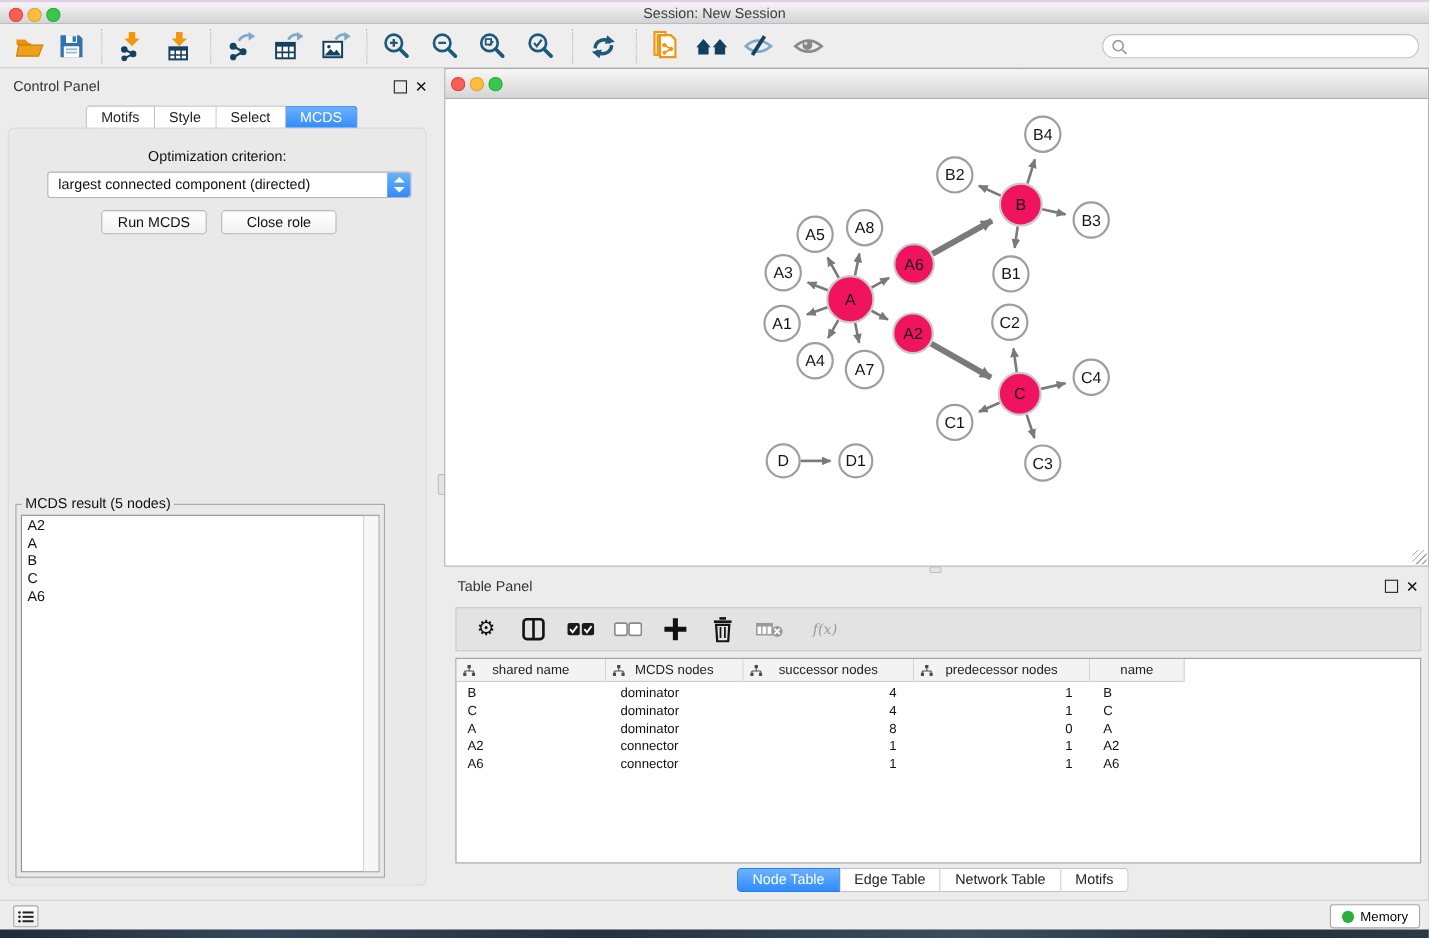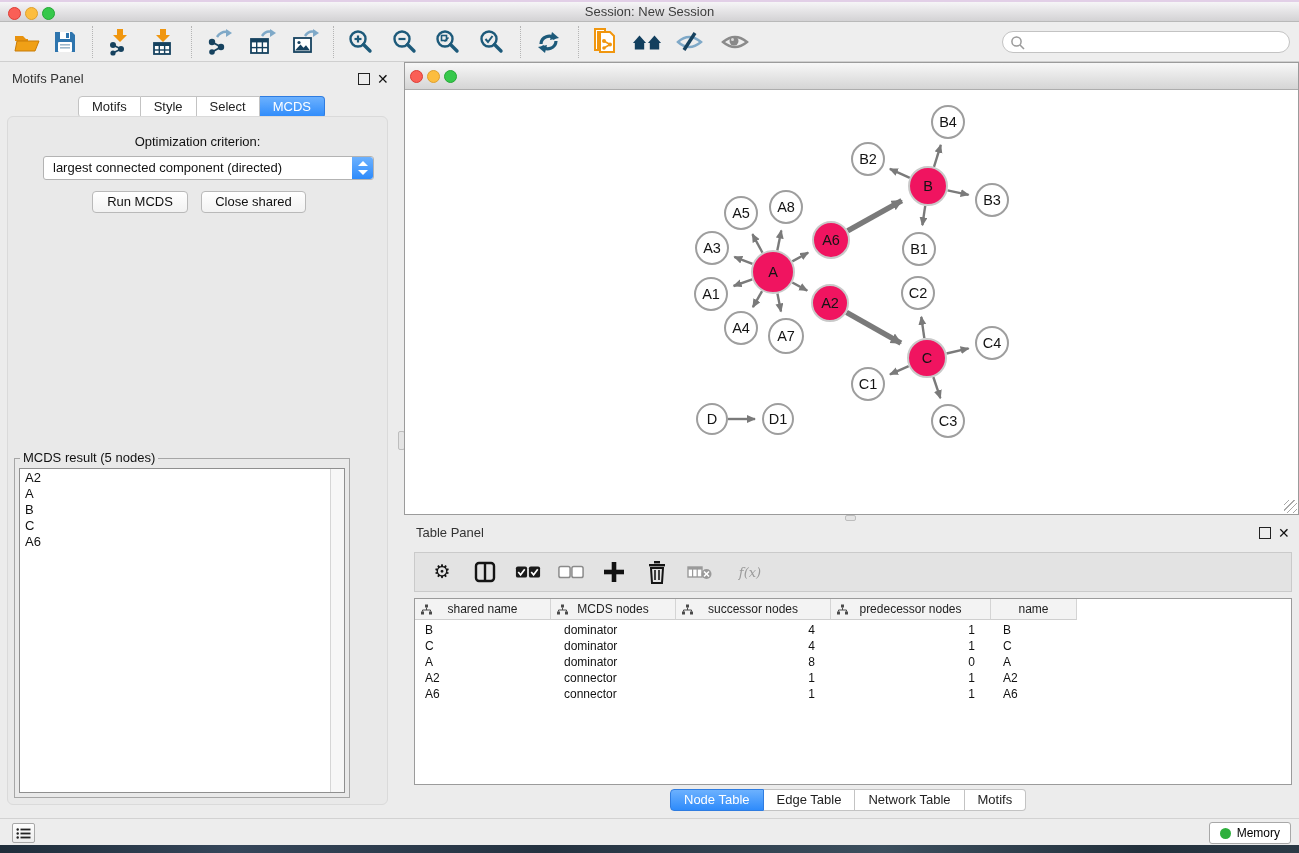--- a/index.html
+++ b/index.html
@@ -257,40 +257,40 @@
     </div>
     <div id="search-box">
       <svg width="16" height="16" viewBox="0 0 16 16">
         <circle cx="6.5" cy="6.5" r="4.6" fill="none" stroke="#9a9a9a" stroke-width="1.5"></circle>
         <line x1="10" y1="10" x2="14" y2="14" stroke="#9a9a9a" stroke-width="1.6"></line>
       </svg>
       <input id="search-input" value="" style="">
     </div>
   </div>
 
-  <div id="cp-title">Motifs Panel</div>
+  <div id="cp-title">Control Panel</div>
   <span class="panel-float" style="left:358px;top:73px;"></span>
   <span class="panel-close" style="left:377px;top:72px;">✕</span>
   <div id="ctrl-tabs">
       <div class="seg-tab">Motifs</div>
       <div class="seg-tab">Style</div>
       <div class="seg-tab">Select</div>
       <div class="seg-tab selected">MCDS</div>
     </div>
   <div id="cp-content"></div>
   <div id="opt-label">Optimization criterion:</div>
   <div id="mcds-select">
     <span class="val">largest connected component (directed)</span>
     <span class="stepper">
       <span class="chev up"></span>
       <span class="chev down"></span>
     </span>
   </div>
   <div class="cp-btn" id="run-btn">Run MCDS</div>
-  <div class="cp-btn" id="close-btn">Close shared</div>
+  <div class="cp-btn" id="close-btn">Close role</div>
   <div id="mcds-box">
     <span class="legend">MCDS result (5 nodes)</span>
     <div id="mcds-list-wrap">
       <div id="mcds-list">
           <div class="mcds-item">A2</div>
           <div class="mcds-item">A</div>
           <div class="mcds-item">B</div>
           <div class="mcds-item">C</div>
           <div class="mcds-item">A6</div>
         </div>

